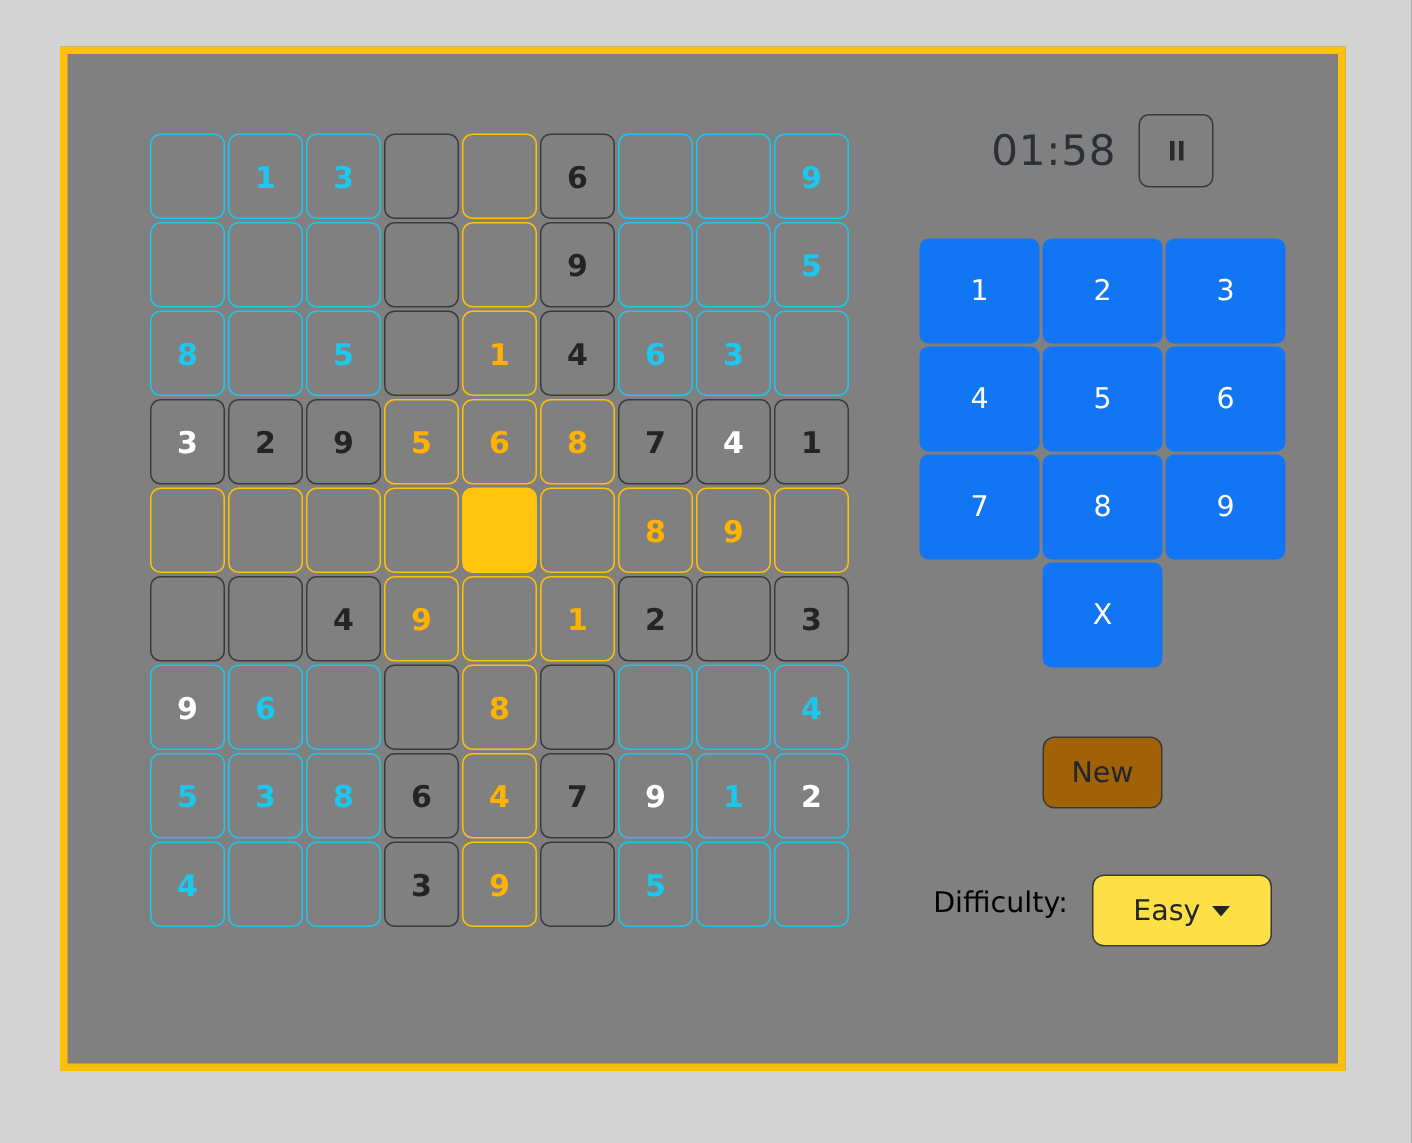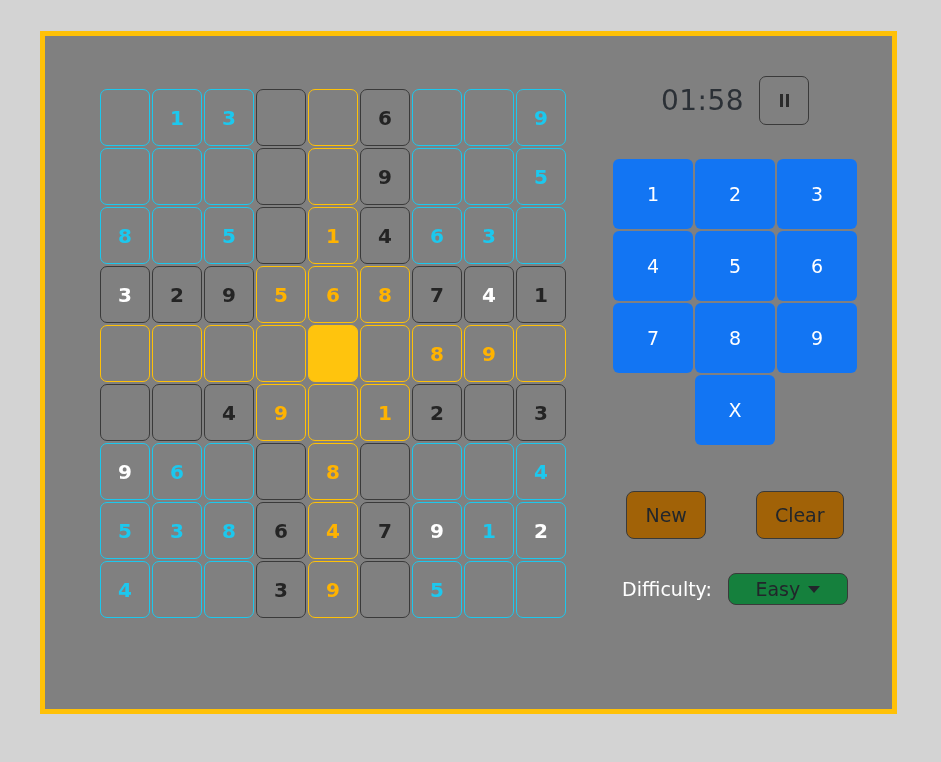--- a/index.html
+++ b/index.html
@@ -122,30 +122,31 @@
     border-radius:8px;
     color:#22262b;font-size:19px;
     font-family:"DejaVu Sans","Liberation Sans",sans-serif;
     cursor:pointer;
     display:flex;align-items:center;justify-content:center;
   }
   #difficulty-row{
     display:flex;align-items:center;justify-content:center;
     gap:16px;margin-top:34px;
   }
-  #difficulty-label{font-size:19px;color:#ffffff;}
+  #difficulty-label{font-size:19px;color:#000000;}
   #difficulty-select{
     box-sizing:border-box;
-    min-width:120px;height:32px;padding:0 16px;
-    background:#15803d;
+    min-width:120px;height:48px;padding:0 16px;
+    background:#fde047;
     border:1.5px solid #3a3a3a;
     border-radius:8px;
     color:#22262b;font-size:19px;
     display:flex;align-items:center;justify-content:center;gap:8px;
     cursor:pointer;
+    margin-top:10px;
   }
   .caret{
     width:0;height:0;
     border-left:6px solid transparent;
     border-right:6px solid transparent;
     border-top:7px solid #22262b;
   }
 </style>
 </head>
 <body>
@@ -260,21 +261,20 @@
         <button class="numkey">8</button>
         <button class="numkey">9</button>
       </div>
 
     <div id="erase-row">
       <button id="erase-key">X</button>
     </div>
 
     <div id="action-row">
       <button class="actbtn">New</button>
-      <button class="actbtn">Clear</button>
     </div>
 
     <div id="difficulty-row">
       <span id="difficulty-label">Difficulty:</span>
       <div id="difficulty-select">
         <span>Easy</span>
         <span class="caret"></span>
       </div>
     </div>
 

